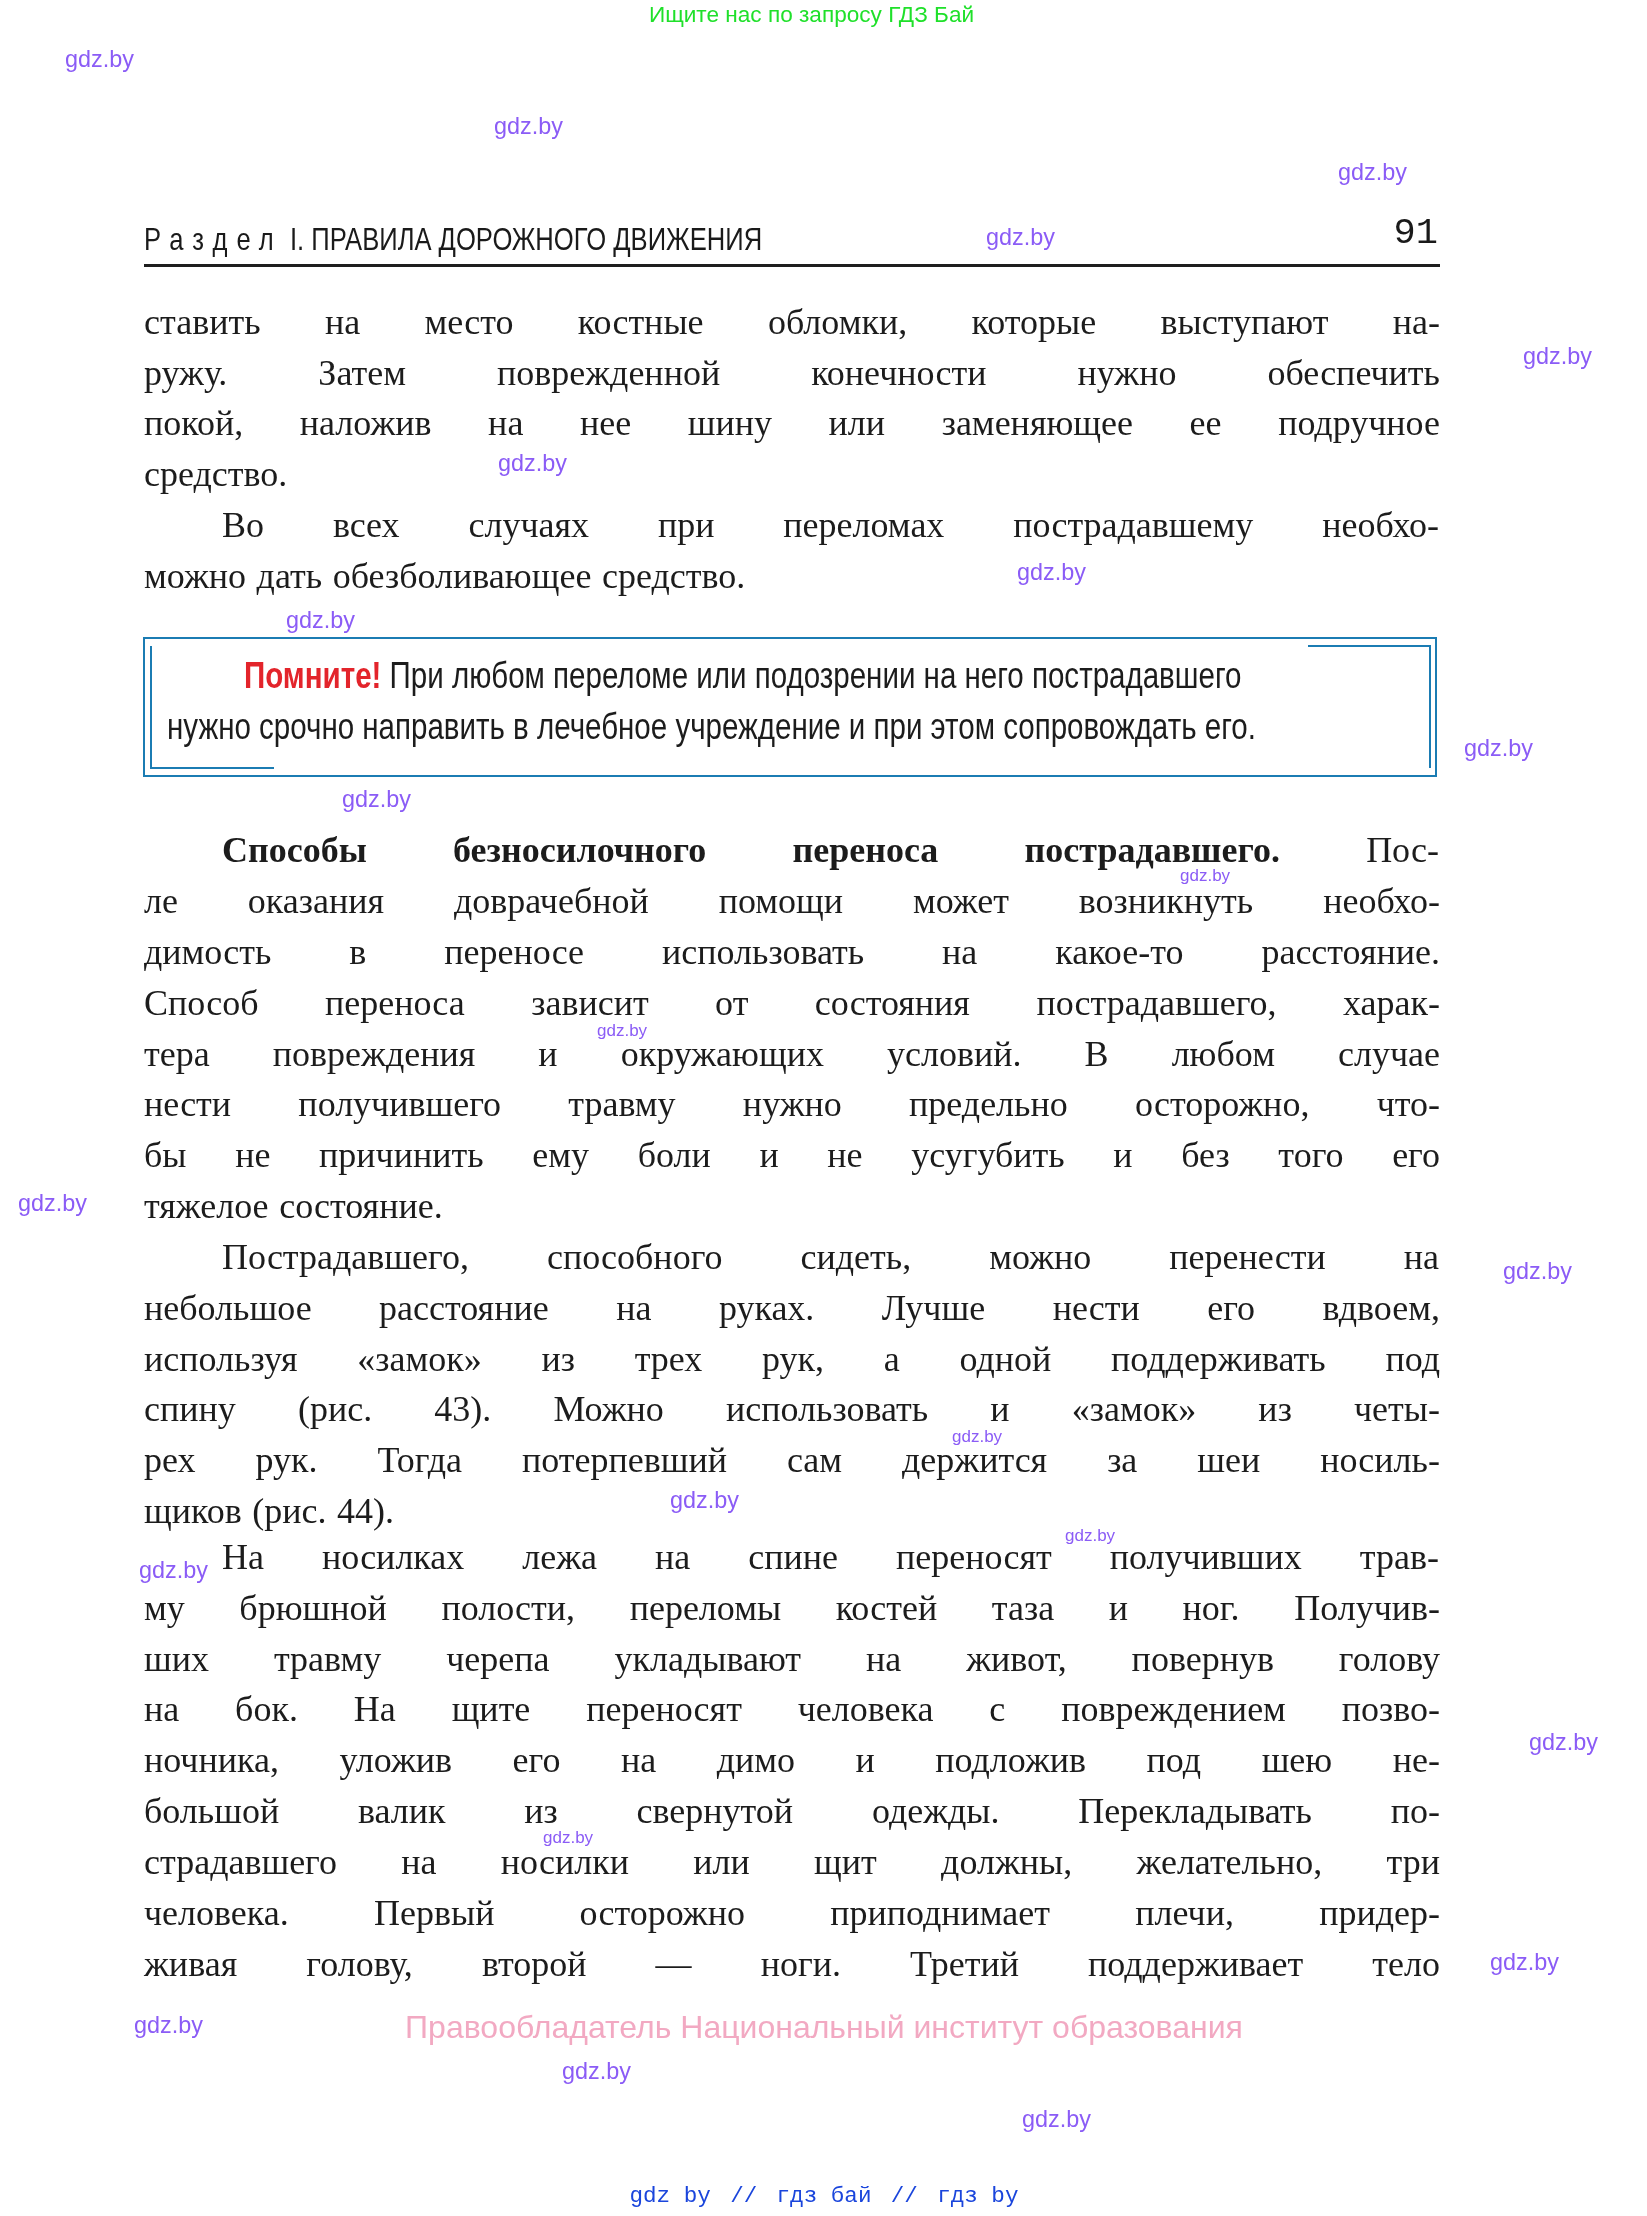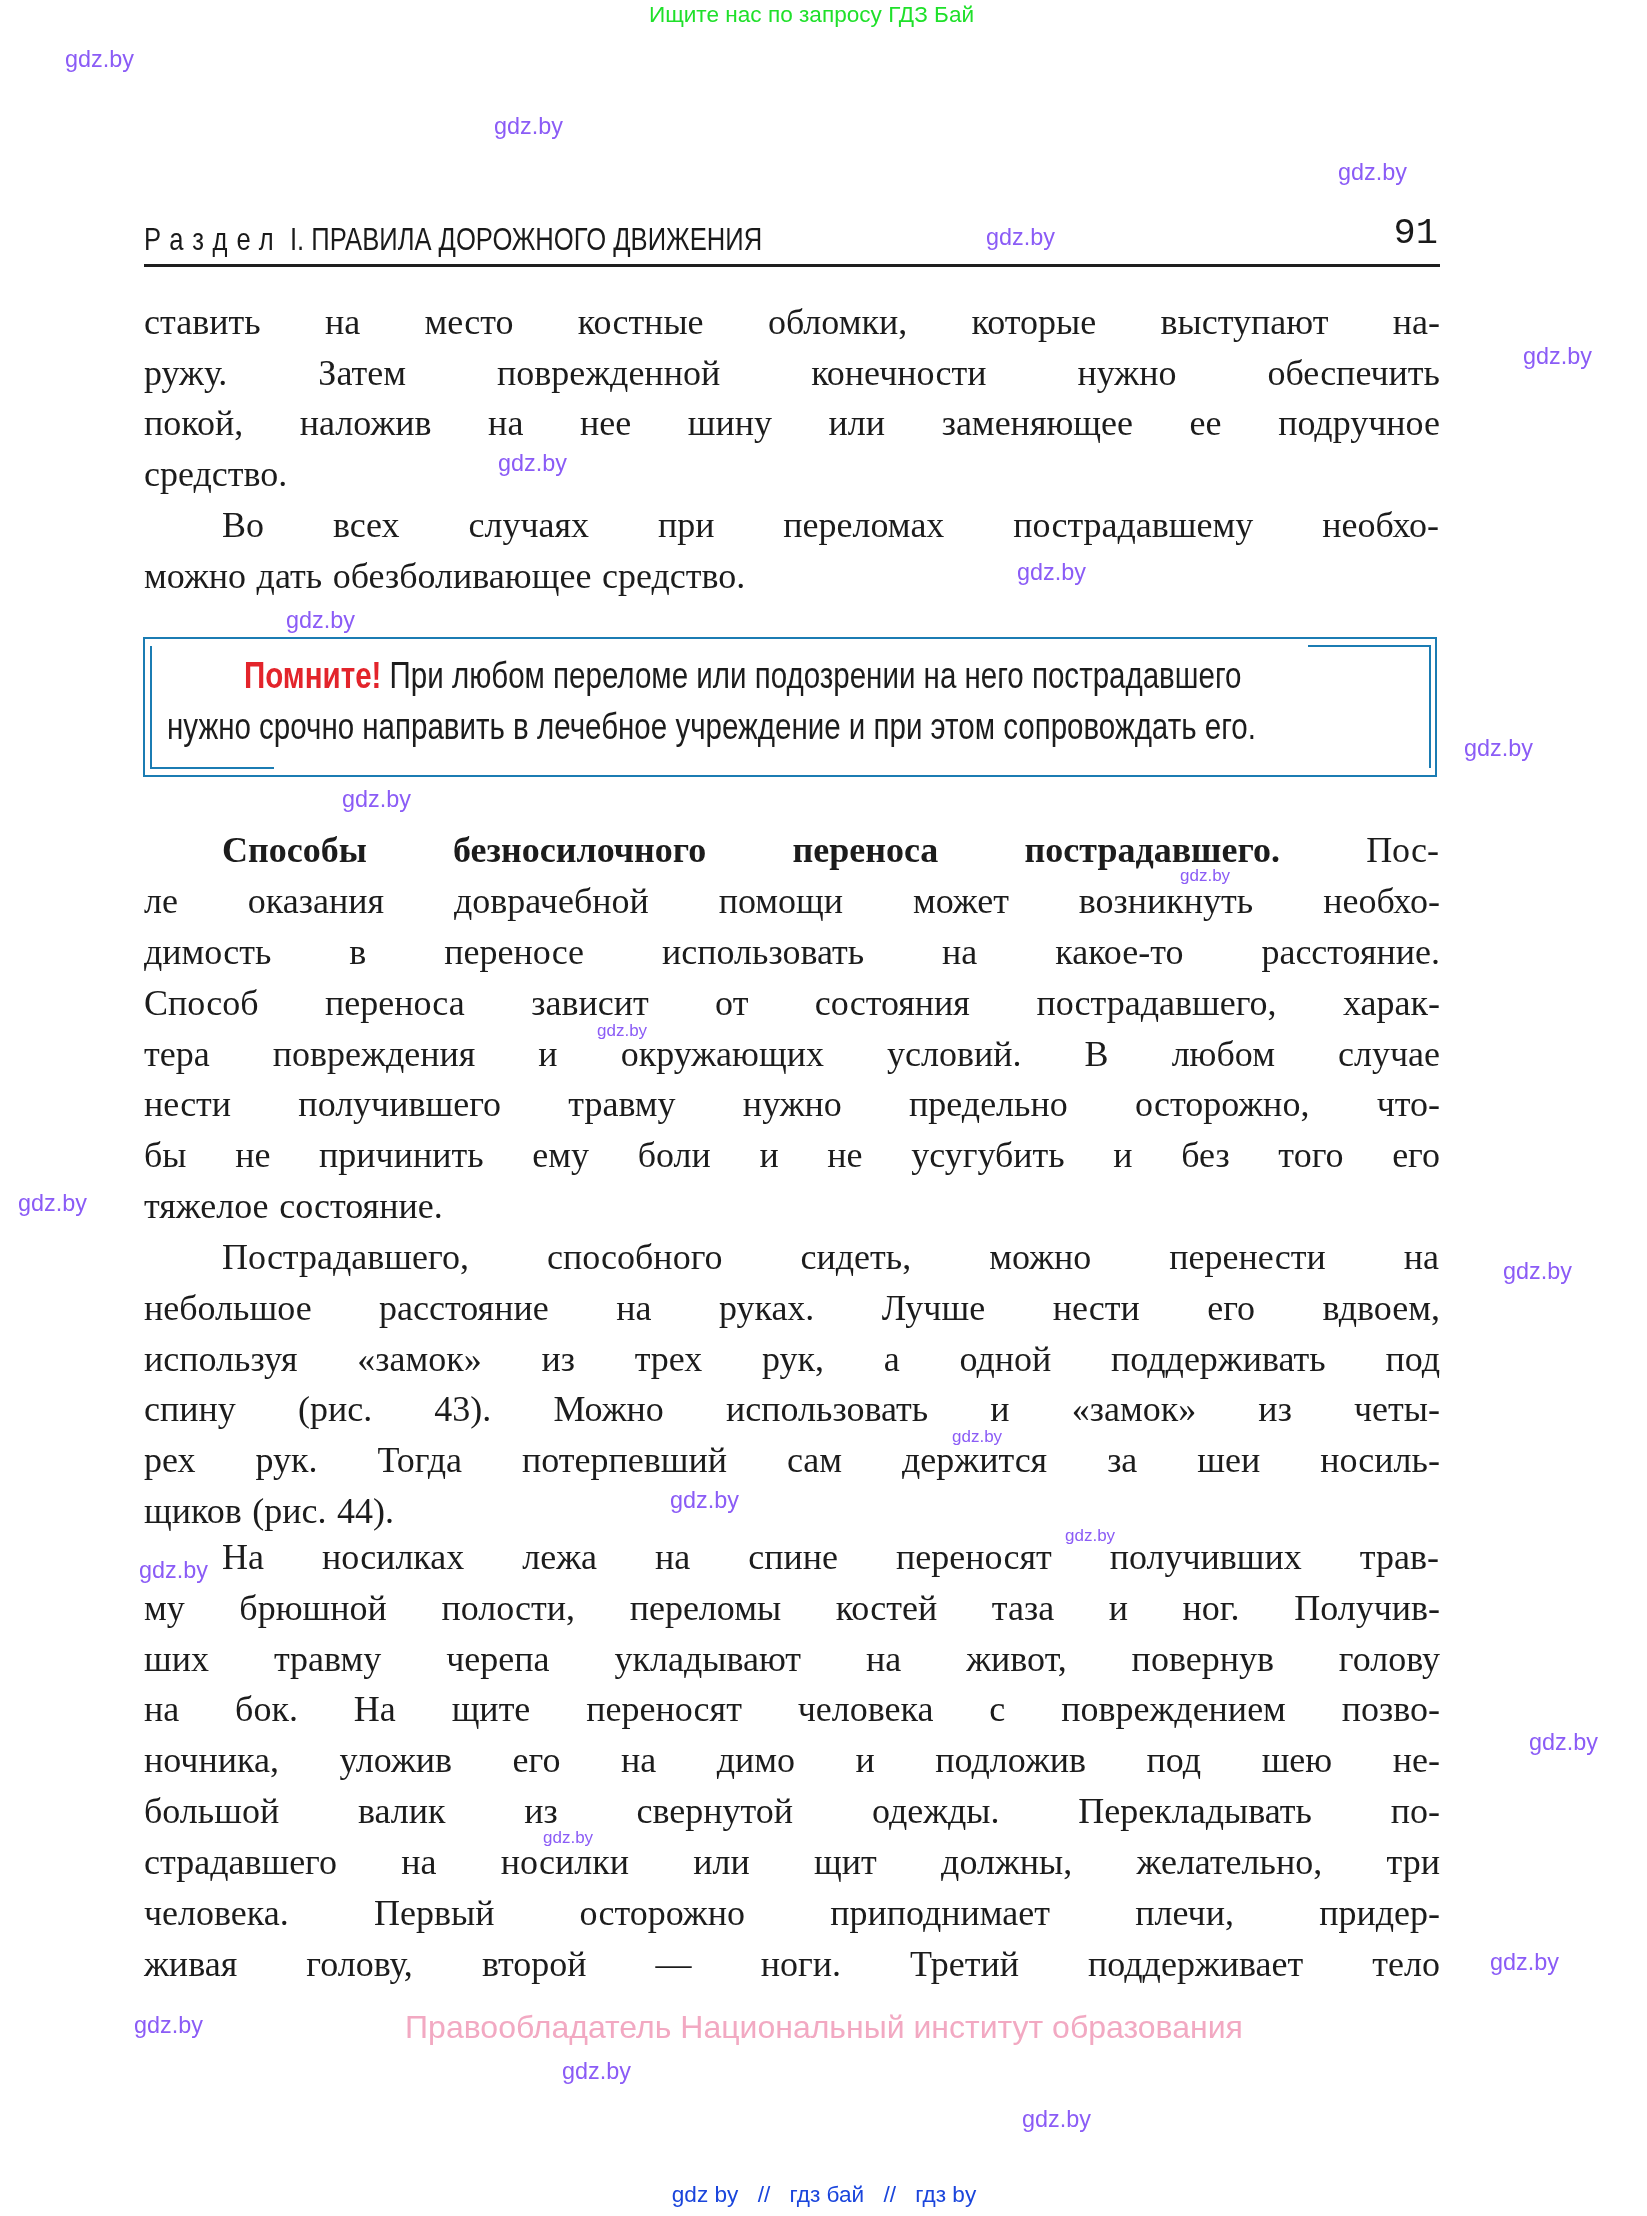--- a/index.html
+++ b/index.html
@@ -15,21 +15,21 @@
   .line { position:absolute; left:144px; width:1296px; font-family:"Liberation Serif", serif; font-size:36px; line-height:40px; color:#1c1c1c; text-align:justify; text-align-last:justify; white-space:nowrap; word-spacing:1.6px; }
   .line.last { text-align-last:left; }
   .line.indent { left:222px; width:1217px; }
   .line b { font-weight:bold; }
   .callout-outer { position:absolute; left:143px; top:637px; width:1294px; height:140px; border:2.4px solid #1b7cb3; box-sizing:border-box; }
   .ci { position:absolute; background:#1b7cb3; }
   .cline { position:absolute; font-family:"Liberation Sans", sans-serif; font-size:36px; line-height:36px; color:#1c1c1c; white-space:nowrap; transform:scaleX(0.82); transform-origin:left top; }
   .cline .remember { color:#e3242b; font-weight:bold; }
   .footer-pink { left:0; width:1648px; text-align:center; top:2009px; font-family:"Liberation Sans", sans-serif; font-size:32px; color:#f2a9c2; }
   .footer-blue { left:0; width:1648px; text-align:center; top:2182px; font-family:"Liberation Sans", sans-serif; font-size:22.6px; color:#1a45dc; }
-  .footer-blue span { margin:0 6.5px; }
+  .footer-blue span { margin:0 6.5px;font-family:Liberation Mono, monospace; }
 </style>
 </head>
 <body>
 
 <div class="abs banner">Ищите нас по запросу ГДЗ Бай</div>
 
 <div class="abs wm" style="left:65px;top:48px">gdz.by</div>
 <div class="abs wm" style="left:494px;top:115px">gdz.by</div>
 <div class="abs wm" style="left:1338px;top:161px">gdz.by</div>
 <div class="abs wm" style="left:986px;top:226px">gdz.by</div>

